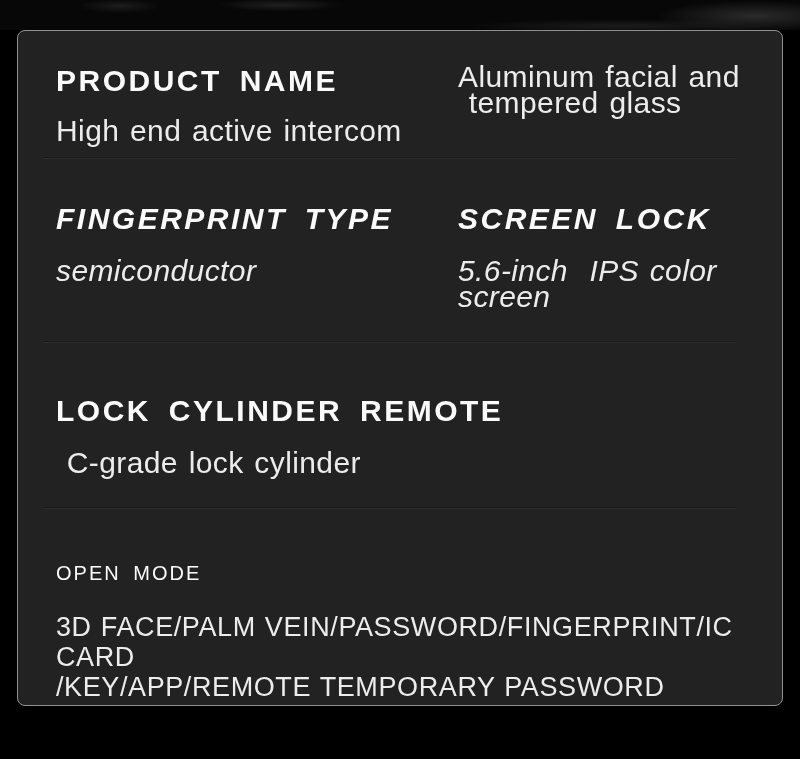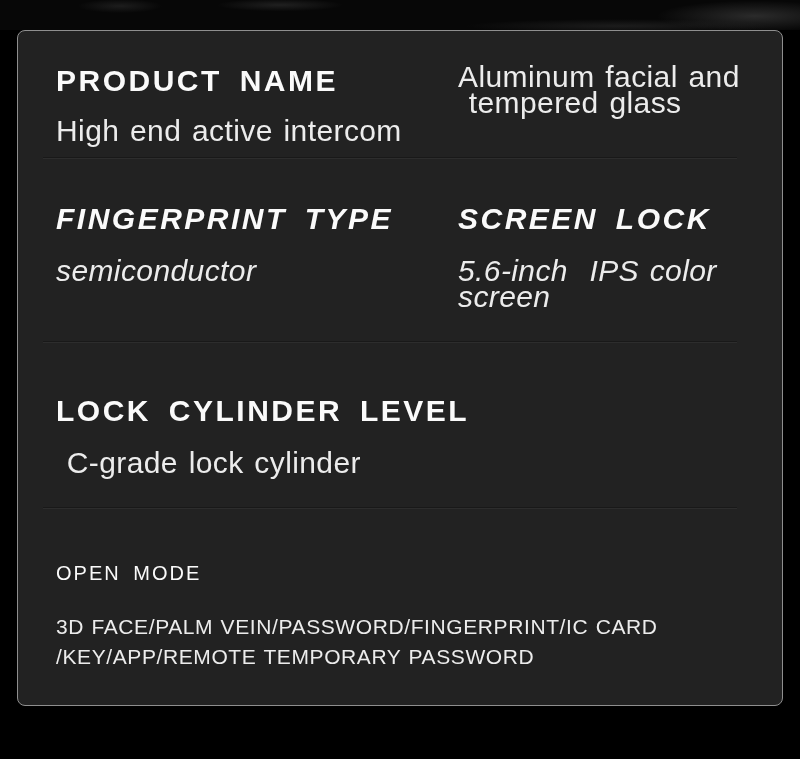--- a/index.html
+++ b/index.html
@@ -63,21 +63,21 @@
   .s2 h2 { margin-bottom: 22px; }
   .s3 { padding: 52px 20px 31px 38px; }
   .s3 h2 { margin-bottom: 22px; }
   .s4 { padding: 47px 20px 0 38px; }
   .s4 h2 {
     font-weight: 400; font-size: 20px;
     letter-spacing: 2px; word-spacing: 5px;
     line-height: 37px; margin-bottom: 20px;
   }
   .s4 .val {
-    font-size: 21px; line-height: 30px;
+    font-size: 27px; line-height: 30px;
     letter-spacing: 0.6px; word-spacing: 1px;
   }
 
   .divider {
     height: 1px;
     margin: 0 45px 0 25px;
     background: var(--divider);
     box-shadow: 0 1px 0 rgba(255,255,255,0.05);
   }
 </style>
@@ -109,21 +109,21 @@
       </div>
       <div class="col">
         <h2>SCREEN LOCK</h2>
         <p class="val">5.6-inch  IPS color screen</p>
       </div>
     </section>
 
     <div class="divider"></div>
 
     <section class="sec s3">
-      <h2>LOCK CYLINDER LEVEL</h2>
+      <h2>LOCK CYLINDER REMOTE</h2>
       <p class="val"> C-grade lock cylinder</p>
     </section>
 
     <div class="divider"></div>
 
     <section class="sec s4">
       <h2>OPEN MODE</h2>
       <p class="val">3D FACE/PALM VEIN/PASSWORD/FINGERPRINT/IC CARD</p>
       <p class="val">/KEY/APP/REMOTE TEMPORARY PASSWORD</p>
     </section>

